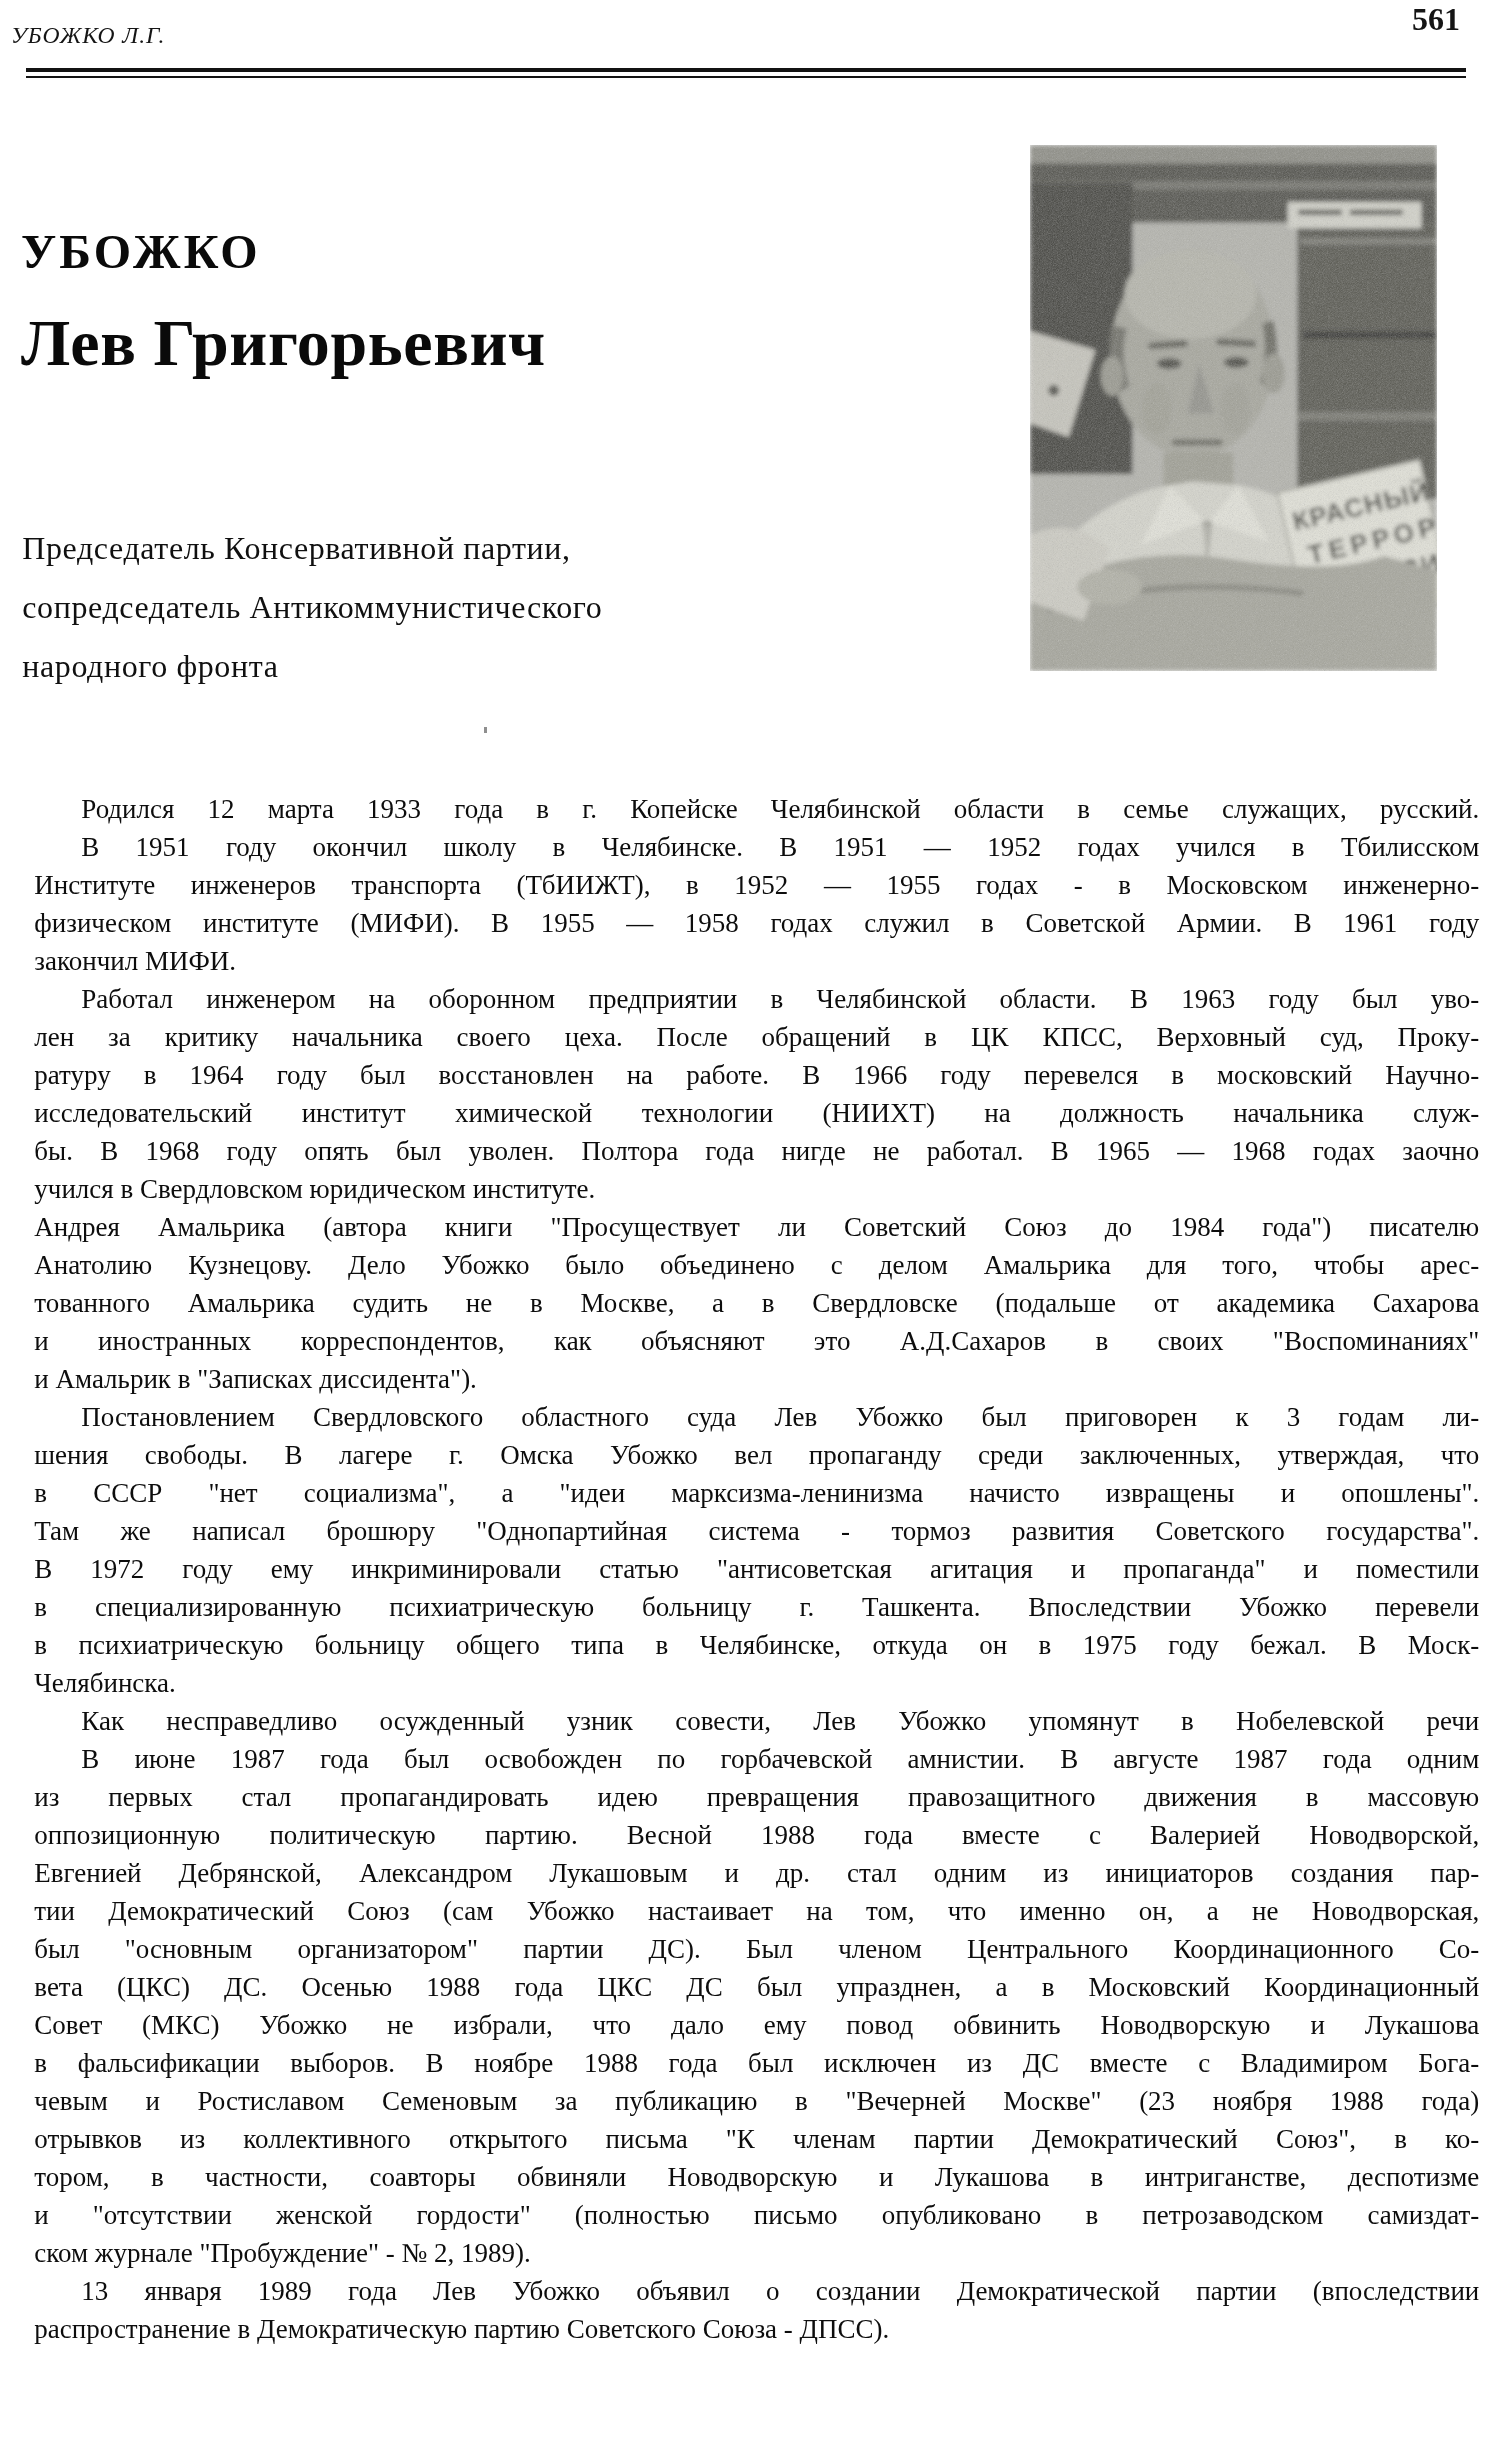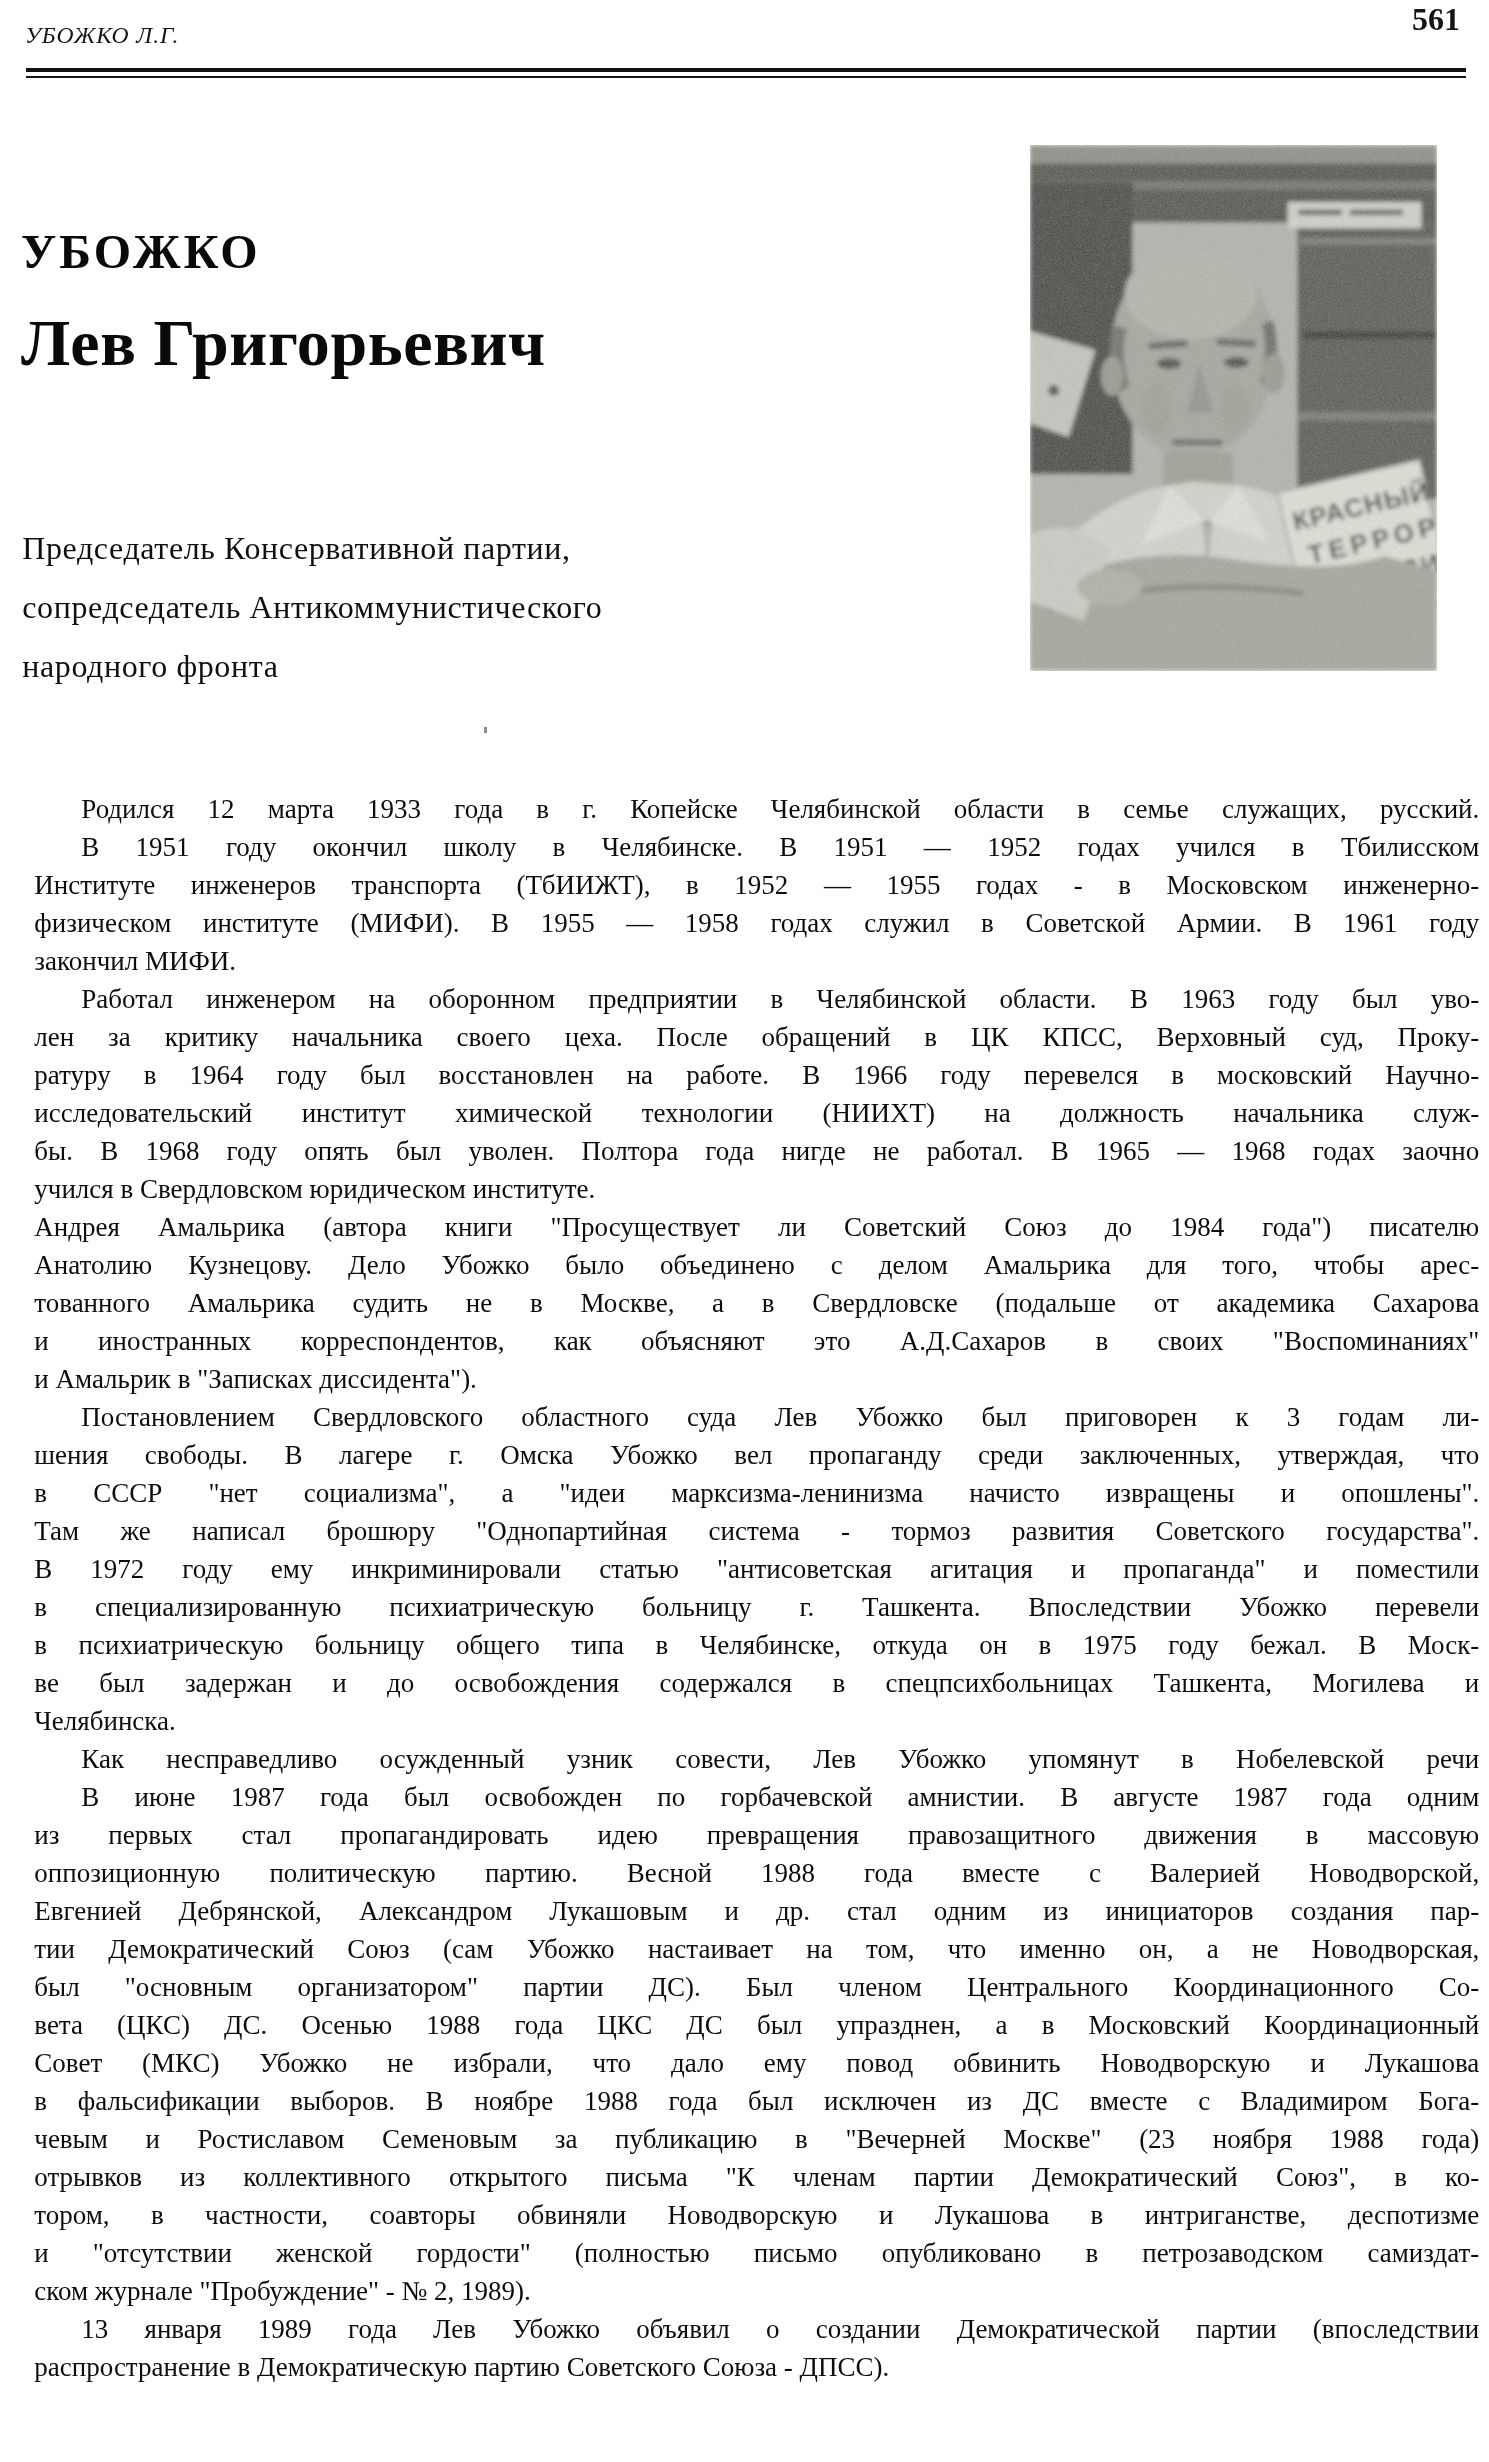--- a/index.html
+++ b/index.html
@@ -7,21 +7,21 @@
     position: relative;
     width: 1490px;
     height: 2462px;
     background: #ffffff;
     color: #0e0e0e;
     font-family: "Liberation Serif", "DejaVu Serif", serif;
     overflow: hidden;
   }
   .running-header {
     position: absolute;
-    top: 22.3px; left: 25px;
+    top: 22.3px; left: 11px;
     font-size: 23.6px;
     font-style: italic;
     letter-spacing: 0.9px;
     color: #151515;
   }
   .page-number {
     position: absolute;
     top: 1px; right: 30px;
     font-size: 32px;
     font-weight: 700;
@@ -192,21 +192,20 @@
       <div class="bline">тованного Амальрика судить не в Москве, а в Свердловске (подальше от академика Сахарова</div>
       <div class="bline">и иностранных корреспондентов, как объясняют это А.Д.Сахаров в своих "Воспоминаниях"</div>
       <div class="bline end">и Амальрик в "Записках диссидента").</div>
       <div class="bline ind">Постановлением Свердловского областного суда Лев Убожко был приговорен к 3 годам ли-</div>
       <div class="bline">шения свободы. В лагере г. Омска Убожко вел пропаганду среди заключенных, утверждая, что</div>
       <div class="bline">в СССР "нет социализма", а "идеи марксизма-ленинизма начисто извращены и опошлены".</div>
       <div class="bline">Там же написал брошюру "Однопартийная система - тормоз развития Советского государства".</div>
       <div class="bline">В 1972 году ему инкриминировали статью "антисоветская агитация и пропаганда" и поместили</div>
       <div class="bline">в специализированную психиатрическую больницу г. Ташкента. Впоследствии Убожко перевели</div>
       <div class="bline">в психиатрическую больницу общего типа в Челябинске, откуда он в 1975 году бежал. В Моск-</div>
-      <div class="bline">ве был задержан и до освобождения содержался в спецпсихбольницах Ташкента, Могилева и</div>
       <div class="bline end">Челябинска.</div>
       <div class="bline ind">Как несправедливо осужденный узник совести, Лев Убожко упомянут в Нобелевской речи</div>
       <div class="bline ind">В июне 1987 года был освобожден по горбачевской амнистии. В августе 1987 года одним</div>
       <div class="bline">из первых стал пропагандировать идею превращения правозащитного движения в массовую</div>
       <div class="bline">оппозиционную политическую партию. Весной 1988 года вместе с Валерией Новодворской,</div>
       <div class="bline">Евгенией Дебрянской, Александром Лукашовым и др. стал одним из инициаторов создания пар-</div>
       <div class="bline">тии Демократический Союз (сам Убожко настаивает на том, что именно он, а не Новодворская,</div>
       <div class="bline">был "основным организатором" партии ДС). Был членом Центрального Координационного Со-</div>
       <div class="bline">вета (ЦКС) ДС. Осенью 1988 года ЦКС ДС был упразднен, а в Московский Координационный</div>
       <div class="bline">Совет (МКС) Убожко не избрали, что дало ему повод обвинить Новодворскую и Лукашова</div>

